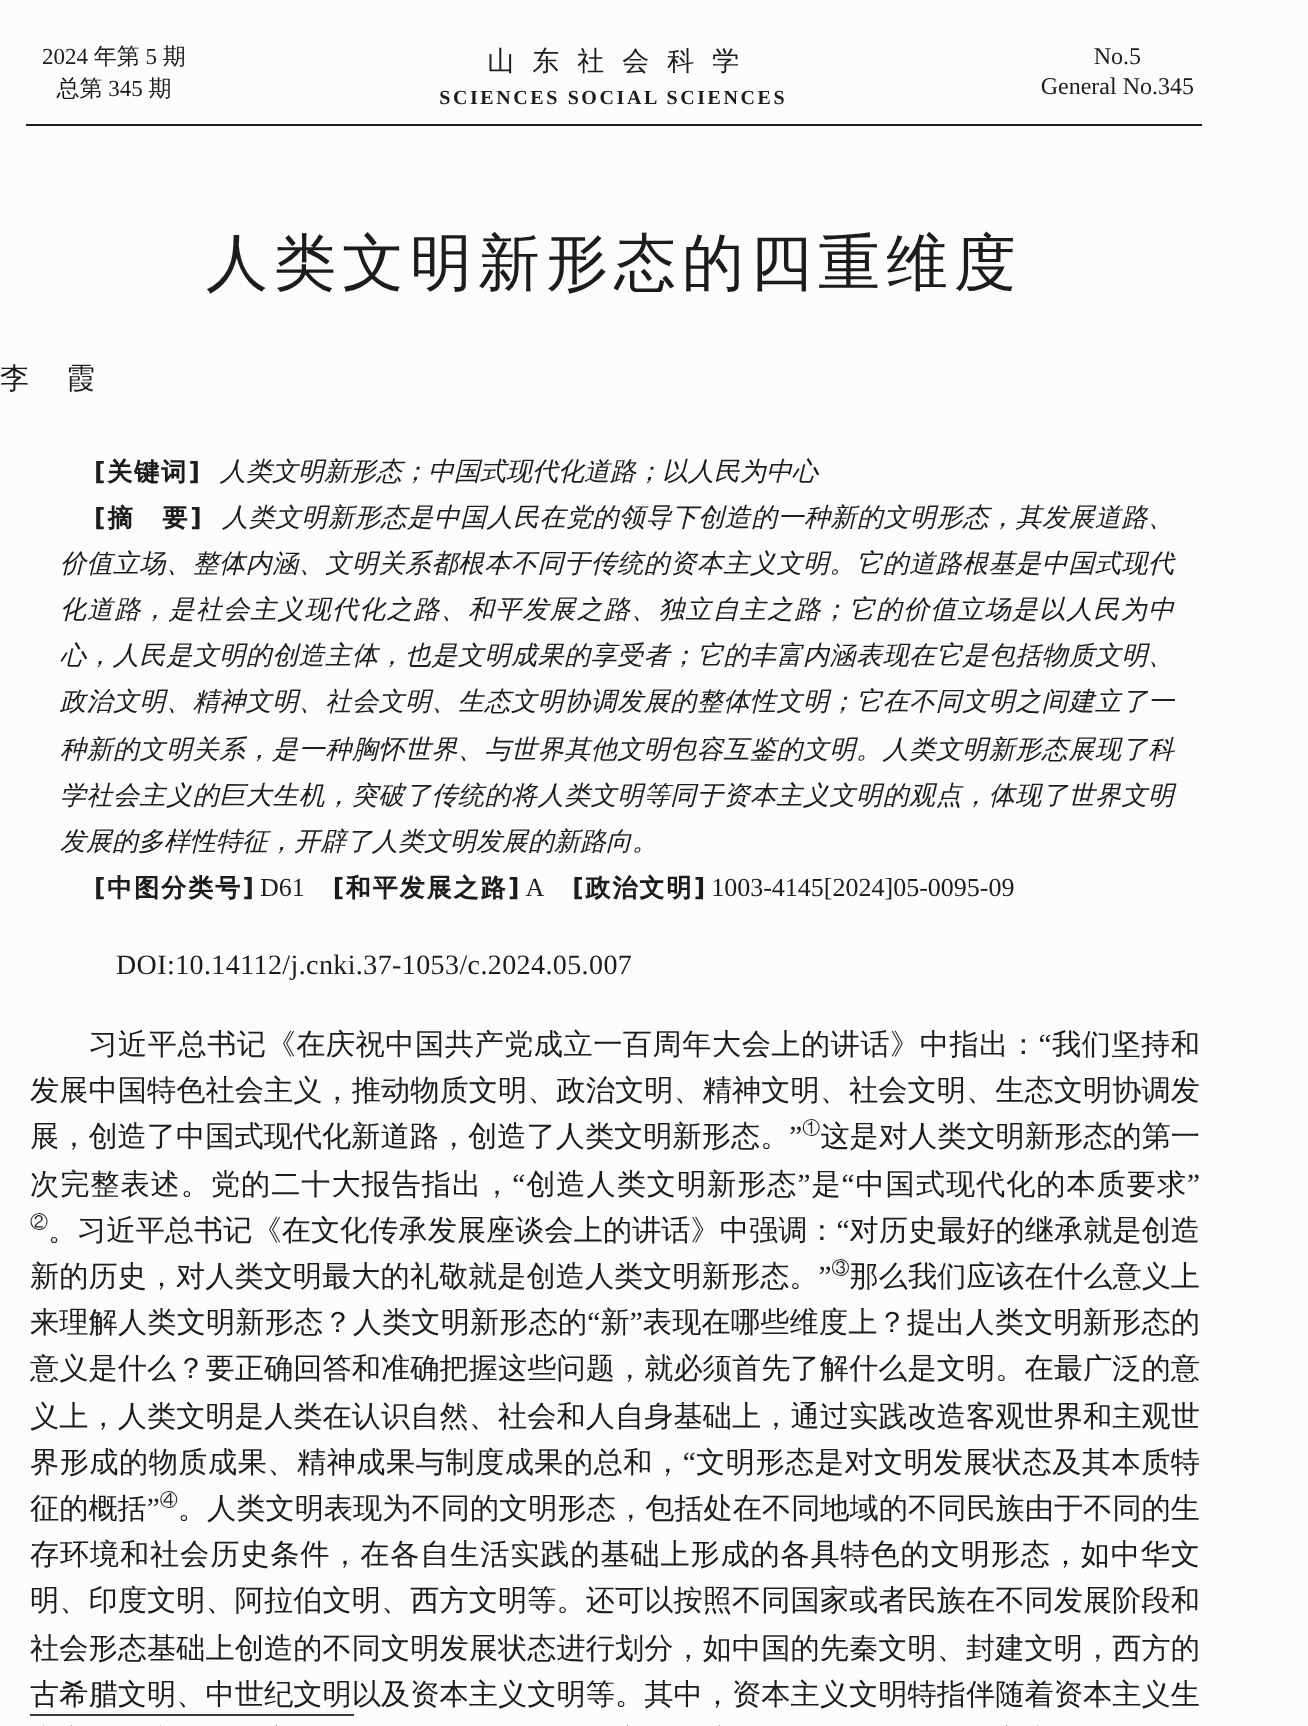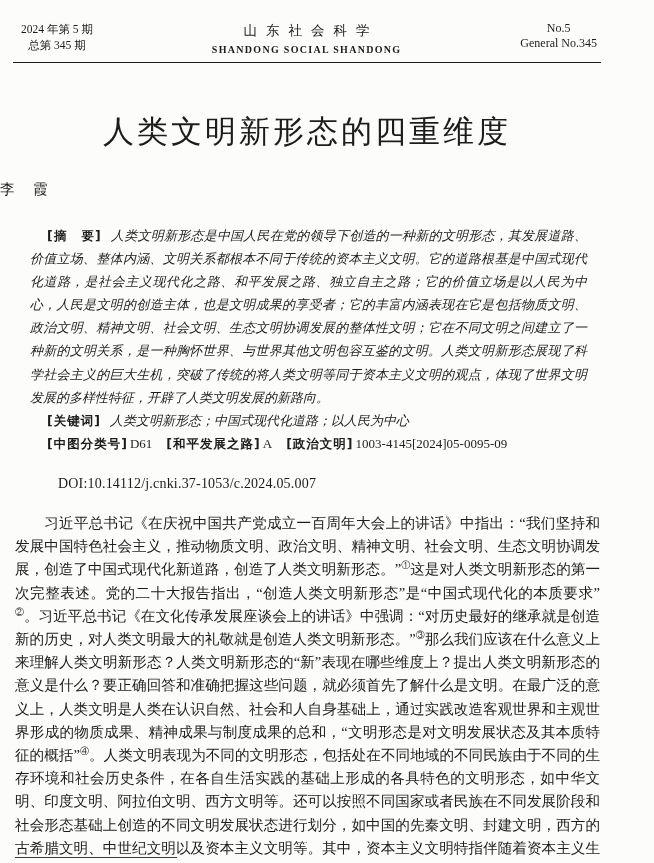--- a/index.html
+++ b/index.html
@@ -59,36 +59,36 @@
 
 <div class="page">
 
   <div class="jheader">
     <div class="hl">
       <div>2024 年第 5 期</div>
       <div>总第 345 期</div>
     </div>
     <div class="hc">
       <div class="cn">山东社会科学</div>
-      <div class="en">SHANDONG SOCIAL SHANDONG</div>
+      <div class="en">SCIENCES SOCIAL SCIENCES</div>
     </div>
     <div class="hr">
       <div>No.5</div>
       <div>General No.345</div>
     </div>
   </div>
   <div class="hrule"></div>
 
   <div class="title">人类文明新形态的四重维度</div>
   <div class="author">李　霞</div>
 
   <div class="frontmatter">
+    <p class="fm"><span class="fm-label">[关键词]</span><span class="kai">人类文明新形态；中国式现代化道路；以人民为中心</span></p>
+
     <p class="fm"><span class="fm-label">[摘　要]</span><span class="kai">人类文明新形态是中国人民在党的领导下创造的一种新的文明形态，其发展道路、价值立场、整体内涵、文明关系都根本不同于传统的资本主义文明。它的道路根基是中国式现代化道路，是社会主义现代化之路、和平发展之路、独立自主之路；它的价值立场是以人民为中心，人民是文明的创造主体，也是文明成果的享受者；它的丰富内涵表现在它是包括物质文明、政治文明、精神文明、社会文明、生态文明协调发展的整体性文明；它在不同文明之间建立了一种新的文明关系，是一种胸怀世界、与世界其他文明包容互鉴的文明。人类文明新形态展现了科学社会主义的巨大生机，突破了传统的将人类文明等同于资本主义文明的观点，体现了世界文明发展的多样性特征，开辟了人类文明发展的新路向。</span></p>
-
-    <p class="fm"><span class="fm-label">[关键词]</span><span class="kai">人类文明新形态；中国式现代化道路；以人民为中心</span></p>
 
     <p class="fm"><span class="fm-label" style="margin-right:2px">[中图分类号]</span><span>D61</span><span class="fm-gap"></span><span class="fm-label" style="margin-right:2px">[和平发展之路]</span><span>A</span><span class="fm-gap"></span><span class="fm-label" style="margin-right:2px">[政治文明]</span><span>1003-4145[2024]05-0095-09</span></p>
 
     <p class="fm-doi">DOI:10.14112/j.cnki.37-1053/c.2024.05.007</p>
   </div>
 
   <p class="bodytext"><span>习近平总书记《在庆祝中国共产党成立一百周年大会上的讲话》中指出：“我们坚持和发展中国特色社会主义，推动物质文明、政治文明、精神文明、社会文明、生态文明协调发展，创造了中国式现代化新道路，创造了人类文明新形态。”</span><sup class="fnref">①</sup><span>这是对人类文明新形态的第一次完整表述。党的二十大报告指出，“创造人类文明新形态”是“中国式现代化的本质要求”</span><sup class="fnref">②</sup><span>。习近平总书记《在文化传承发展座谈会上的讲话》中强调：“对历史最好的继承就是创造新的历史，对人类文明最大的礼敬就是创造人类文明新形态。”</span><sup class="fnref">③</sup><span>那么我们应该在什么意义上来理解人类文明新形态？人类文明新形态的“新”表现在哪些维度上？提出人类文明新形态的意义是什么？要正确回答和准确把握这些问题，就必须首先了解什么是文明。在最广泛的意义上，人类文明是人类在认识自然、社会和人自身基础上，通过实践改造客观世界和主观世界形成的物质成果、精神成果与制度成果的总和，“文明形态是对文明发展状态及其本质特征的概括”</span><sup class="fnref">④</sup><span>。人类文明表现为不同的文明形态，包括处在不同地域的不同民族由于不同的生存环境和社会历史条件，在各自生活实践的基础上形成的各具特色的文明形态，如中华文明、印度文明、阿拉伯文明、西方文明等。还可以按照不同国家或者民族在不同发展阶段和社会形态基础上创造的不同文明发展状态进行划分，如中国的先秦文明、封建文明，西方的古希腊文明、中世纪文明以及资本主义文明等。其中，资本主义文明特指伴随着资本主义生产方式的产生，建立在机器大工业基础上的以市场经济、现代法治以及个人主义为特征的现代文明。而我们创造的人类文明新形态是在中国大地上创造的一种新的文明形态，这种文明新形态的形成遵循的是世界文明发展的普遍规律，但是，它的发展道路、价值立场、整体内涵和不同文明之间的关系，都根本不同于传统的资本主</span></p>
 
   <div class="footrule"></div>
 </div>

